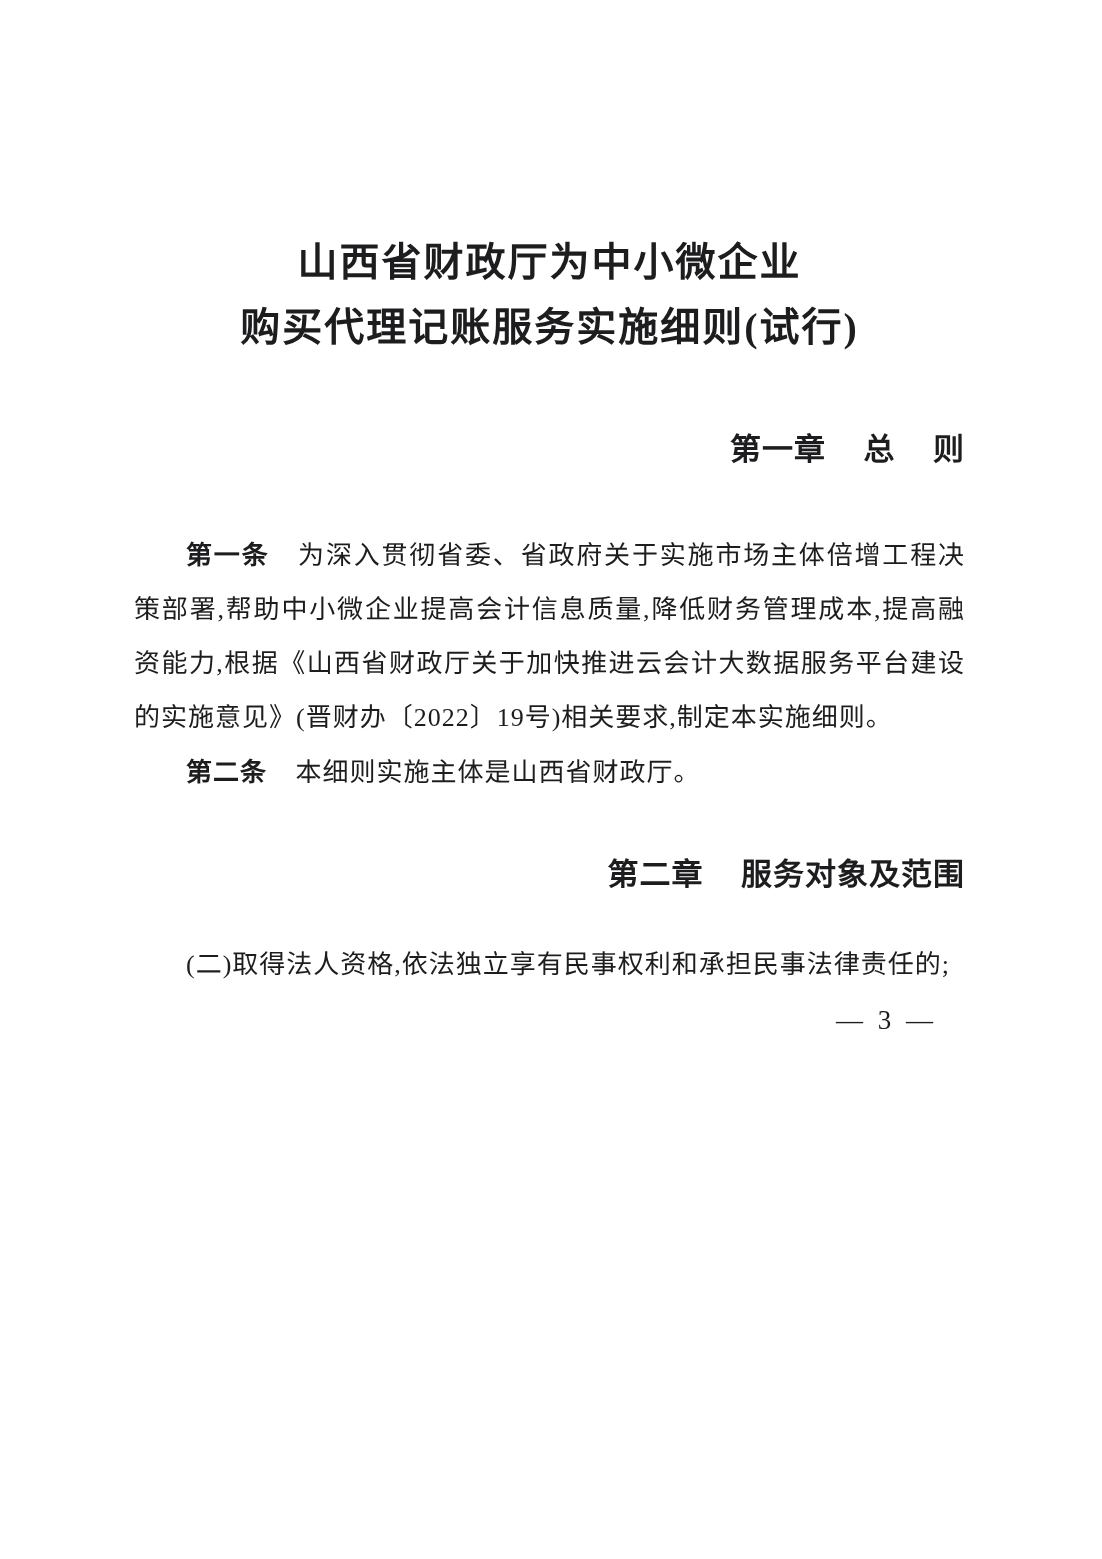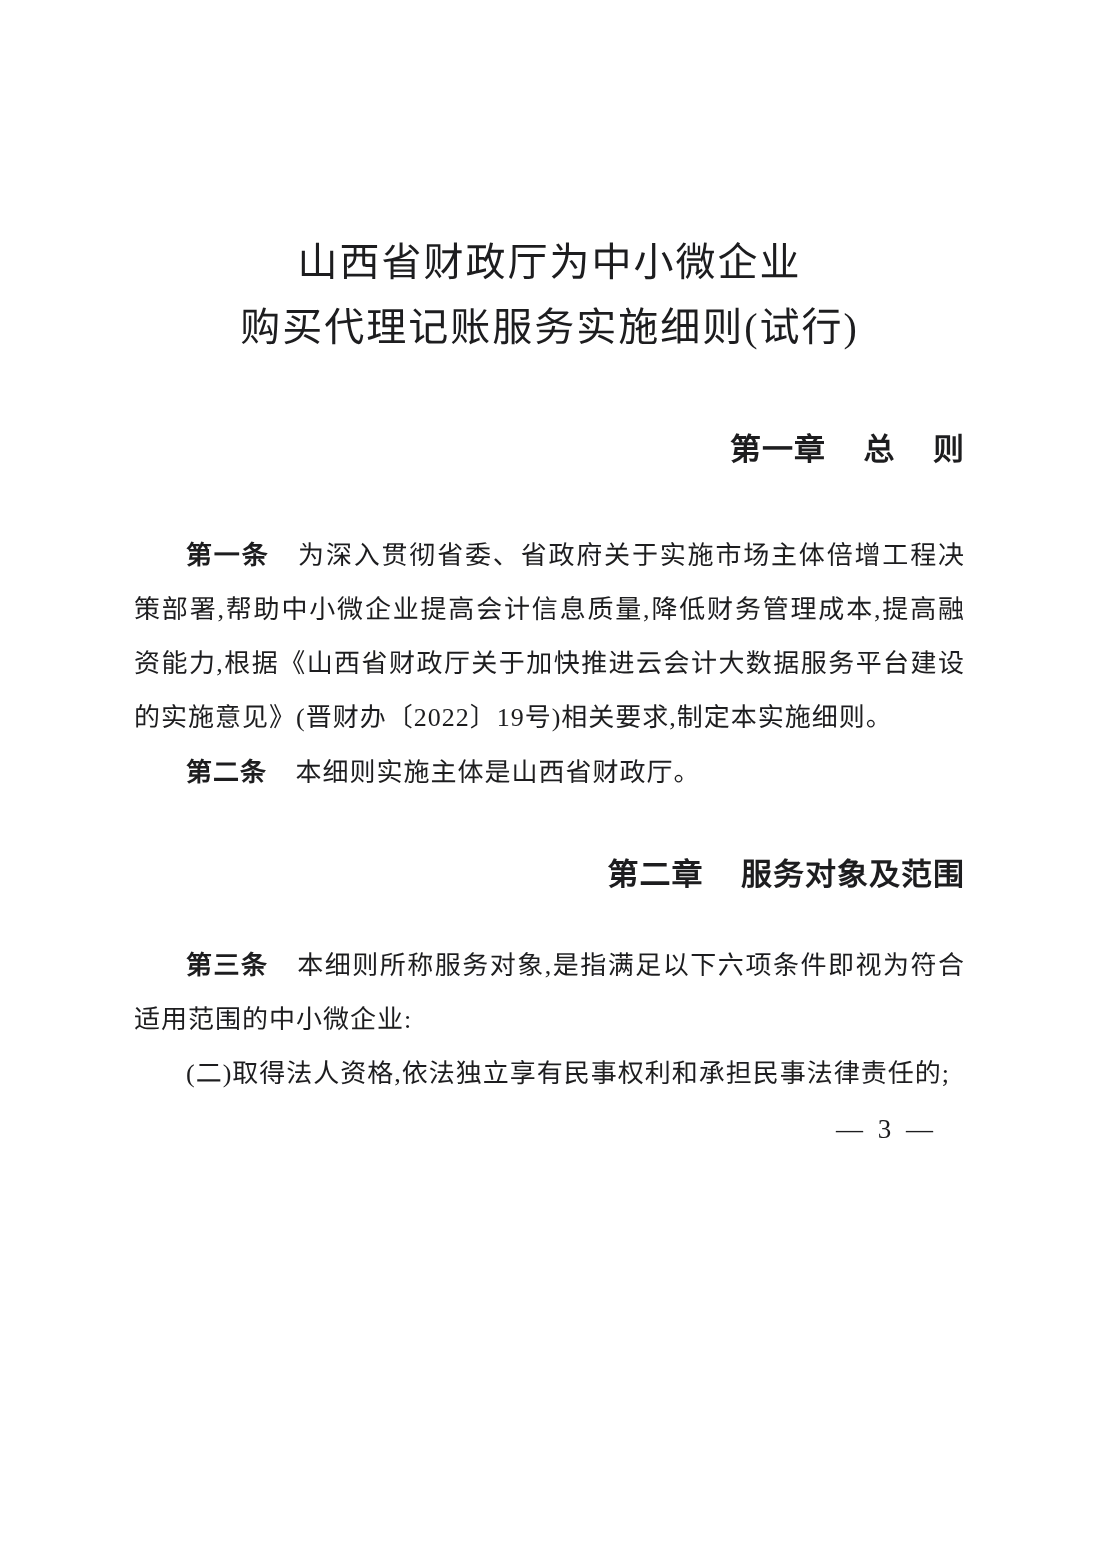--- a/index.html
+++ b/index.html
@@ -16,21 +16,21 @@
     color: #1d1d1f;
     box-sizing: border-box;
     padding: 0 137px 0 134px;
     overflow: hidden;
   }
   
   .doc-title {
     margin: 230px 0 70px 0;
     text-align: center;
     font-family: "Liberation Serif", "DejaVu Serif", serif;
-    font-weight: 400;
+    font-weight: 700;
     font-size: 40px;
     line-height: 65px;
     letter-spacing: 2px;
   }
   .doc-title .title-line {
     display: block;
   }
   
   .chapter-heading {
     margin: 0 0 58px 0;
@@ -95,23 +95,20 @@
 
   <p class="body-para">
     <span class="art-label">第二条</span><span>本细则实施主体是山西省财政厅。</span>
   </p>
 
   <h2 class="chapter-heading mid">
     <span class="chapter-num">第二章</span>
     <span class="chapter-name">服务对象及范围</span>
   </h2>
 
-  <p class="body-para">
-    <span class="art-label">第三条</span><span>本细则所称服务对象,是指满足以下六项条件即视为符合适用范围的中小微企业:</span>
-  </p>
 
 
   <p class="body-para">(二)取得法人资格,依法独立享有民事权利和承担民事法律责任的;</p>
 
 
   <div class="footer">
     <span>— 3 —</span>
   </div>
 
 </div>

